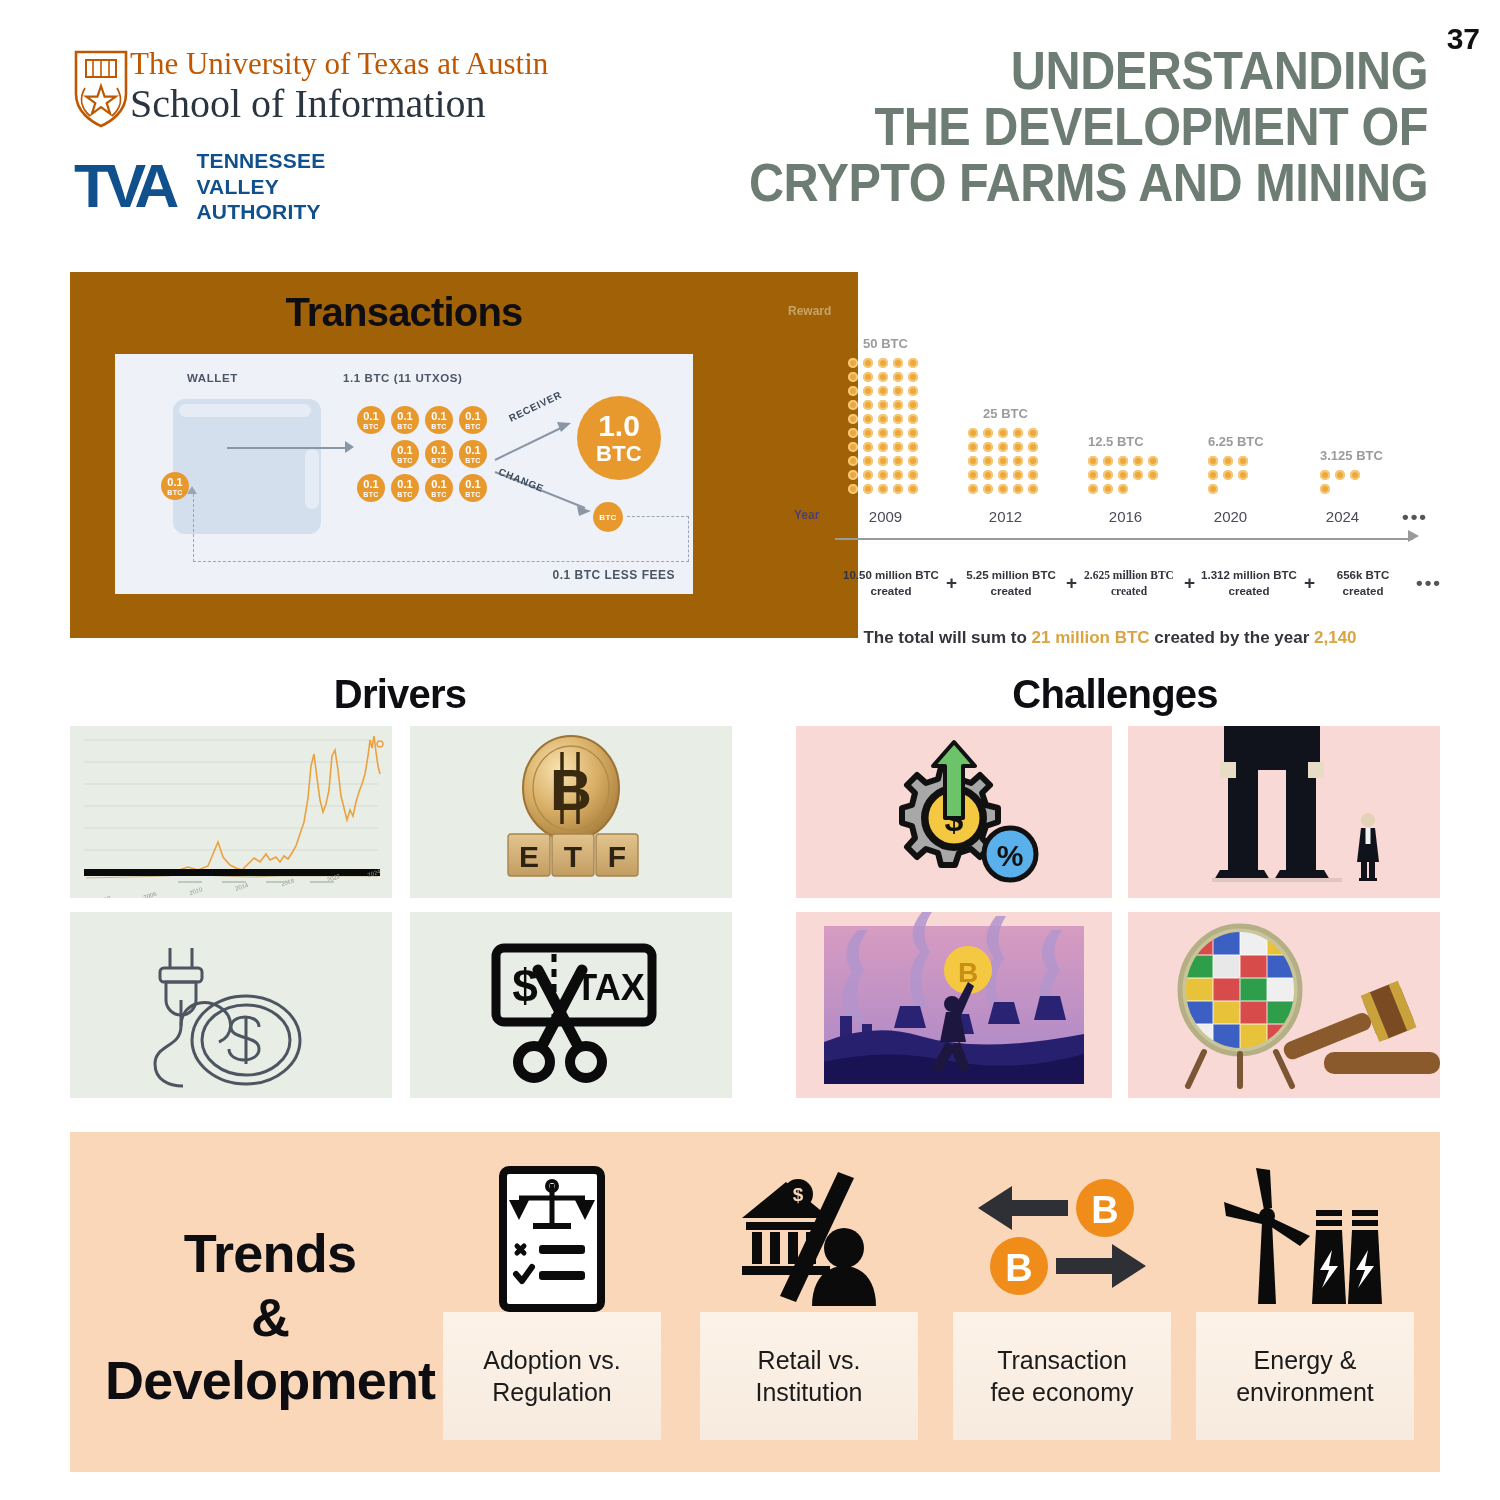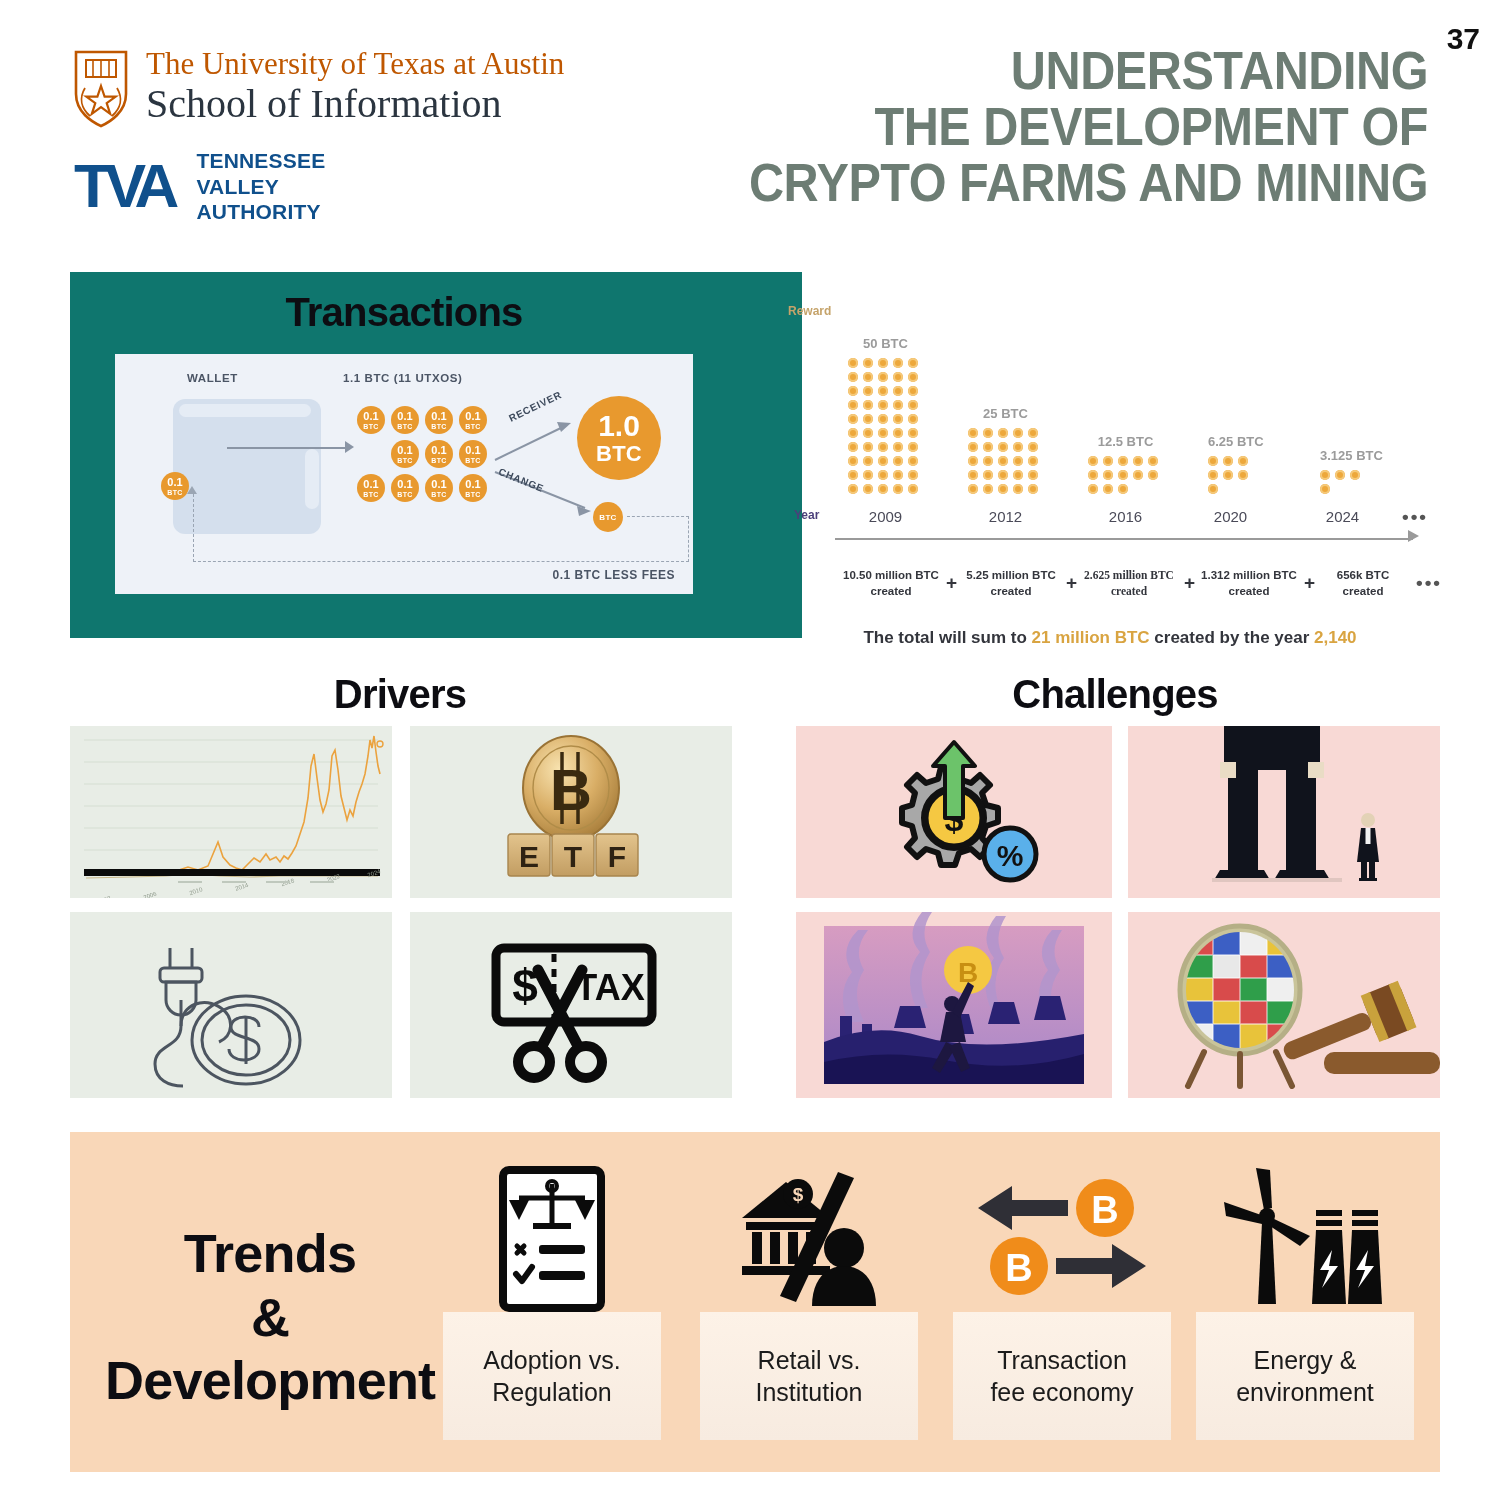--- a/index.html
+++ b/index.html
@@ -9,42 +9,42 @@
     font-family: "Liberation Sans", sans-serif;
     position: relative;
     overflow: hidden;
   }
 
   
   .header { position: absolute; top: 0; left: 0; width: 1500px; height: 250px; }
 
   .ut-logo { position: absolute; left: 72px; top: 48px; display: flex; align-items: flex-start; }
   .ut-shield { width: 58px; height: 80px; position: relative; flex: 0 0 auto; }
-  .ut-text { margin-left: 16px; }
+  .ut-text { }
   .ut-line1 { font-family: "Liberation Serif", serif; font-size: 31px; color: #bf5700; letter-spacing: 0px; line-height: 1.05; white-space: nowrap; }
   .ut-line2 { font-family: "Liberation Serif", serif; font-size: 40px; color: #2b3540; line-height: 1.05; white-space: nowrap; margin-top: 2px; }
 
   .tva-logo { position: absolute; left: 74px; top: 148px; display: flex; align-items: center; }
   .tva-mark { font-family: "Liberation Sans", sans-serif; font-weight: bold; font-size: 62px; color: #10508c; letter-spacing: -7px; line-height: 1; }
   .tva-words { margin-left: 24px; font-weight: bold; font-size: 21px; color: #10508c; line-height: 1.22; letter-spacing: 0.2px; }
 
   .deck-title {
     position: absolute; right: 72px; top: 42px; width: 900px;
     text-align: right;
     font-weight: bold; font-size: 54px; line-height: 1.04;
     color: #6d7d74; letter-spacing: -0.5px;
     transform: scaleX(0.9); transform-origin: right top;
   }
   .page-no { position: absolute; right: 20px; top: 22px; font-weight: bold; font-size: 30px; color: #111; }
 
   
   .sec-title { position: absolute; font-weight: bold; font-size: 40px; color: #0d0d12; letter-spacing: -0.8px; text-align: center; }
 
   
-  .tx-panel { position: absolute; left: 70px; top: 272px; width: 732px; height: 366px; background: #0f766e; }
+  .tx-panel { position: absolute; left: 70px; top: 272px; width: 788px; height: 366px; background: #a16207; }
   .tx-inner { position: absolute; left: 45px; top: 82px; width: 578px; height: 240px; background: #eef2f8; }
   .tx-lbl { position: absolute; font-size: 11.5px; font-weight: bold; color: #4b5565; letter-spacing: 0.6px; }
   .wallet-body { position: absolute; left: 58px; top: 45px; width: 148px; height: 135px; background: #d4dfed; border-radius: 12px; }
   .wallet-strip { position: absolute; left: 64px; top: 50px; width: 132px; height: 13px; background: #e5ecf5; border-radius: 7px; }
   .wallet-clasp { position: absolute; left: 190px; top: 95px; width: 14px; height: 60px; background: #e5ecf5; border-radius: 8px; }
   .coin { position: absolute; background: #e8992e; border-radius: 50%; color: #fff; display: flex; flex-direction: column; align-items: center; justify-content: center; font-weight: bold; line-height: 1; }
   .coin .v { font-size: 11px; }
   .coin .u { font-size: 7px; letter-spacing: 0.3px; margin-top: 1px; }
   .coin-sm { width: 28px; height: 28px; }
   .coin-big { width: 84px; height: 84px; }
@@ -305,21 +305,21 @@
       <div class="hcoin" style="left: 45px; top: 190px;"></div>
       <div class="hcoin" style="left: 60px; top: 190px;"></div>
       <div class="hcoin" style="left: 0px; top: 204px;"></div>
       <div class="hcoin" style="left: 15px; top: 204px;"></div>
       <div class="hcoin" style="left: 30px; top: 204px;"></div>
       <div class="hcoin" style="left: 45px; top: 204px;"></div>
       <div class="hcoin" style="left: 60px; top: 204px;"></div>
       <div class="halv-year" style="left: 0px; top: 228px; width: 75px; text-align: center;">2012</div>
     </div>
   <div class="halv-col" id="hcol2" style="left:308px; top:0; width:80px; height:250px;">
-      <div class="halv-amt" style="left: 0px; top: 154px; width: 75px; text-align: center;">12.5 BTC</div>
+      <div class="halv-amt" style="left: 0px; top: 154px; width: 75px; ">12.5 BTC</div>
       <div class="hcoin" style="left: 0px; top: 176px;"></div>
       <div class="hcoin" style="left: 15px; top: 176px;"></div>
       <div class="hcoin" style="left: 30px; top: 176px;"></div>
       <div class="hcoin" style="left: 45px; top: 176px;"></div>
       <div class="hcoin" style="left: 60px; top: 176px;"></div>
       <div class="hcoin" style="left: 0px; top: 190px;"></div>
       <div class="hcoin" style="left: 15px; top: 190px;"></div>
       <div class="hcoin" style="left: 30px; top: 190px;"></div>
       <div class="hcoin" style="left: 45px; top: 190px;"></div>
       <div class="hcoin" style="left: 60px; top: 190px;"></div>

